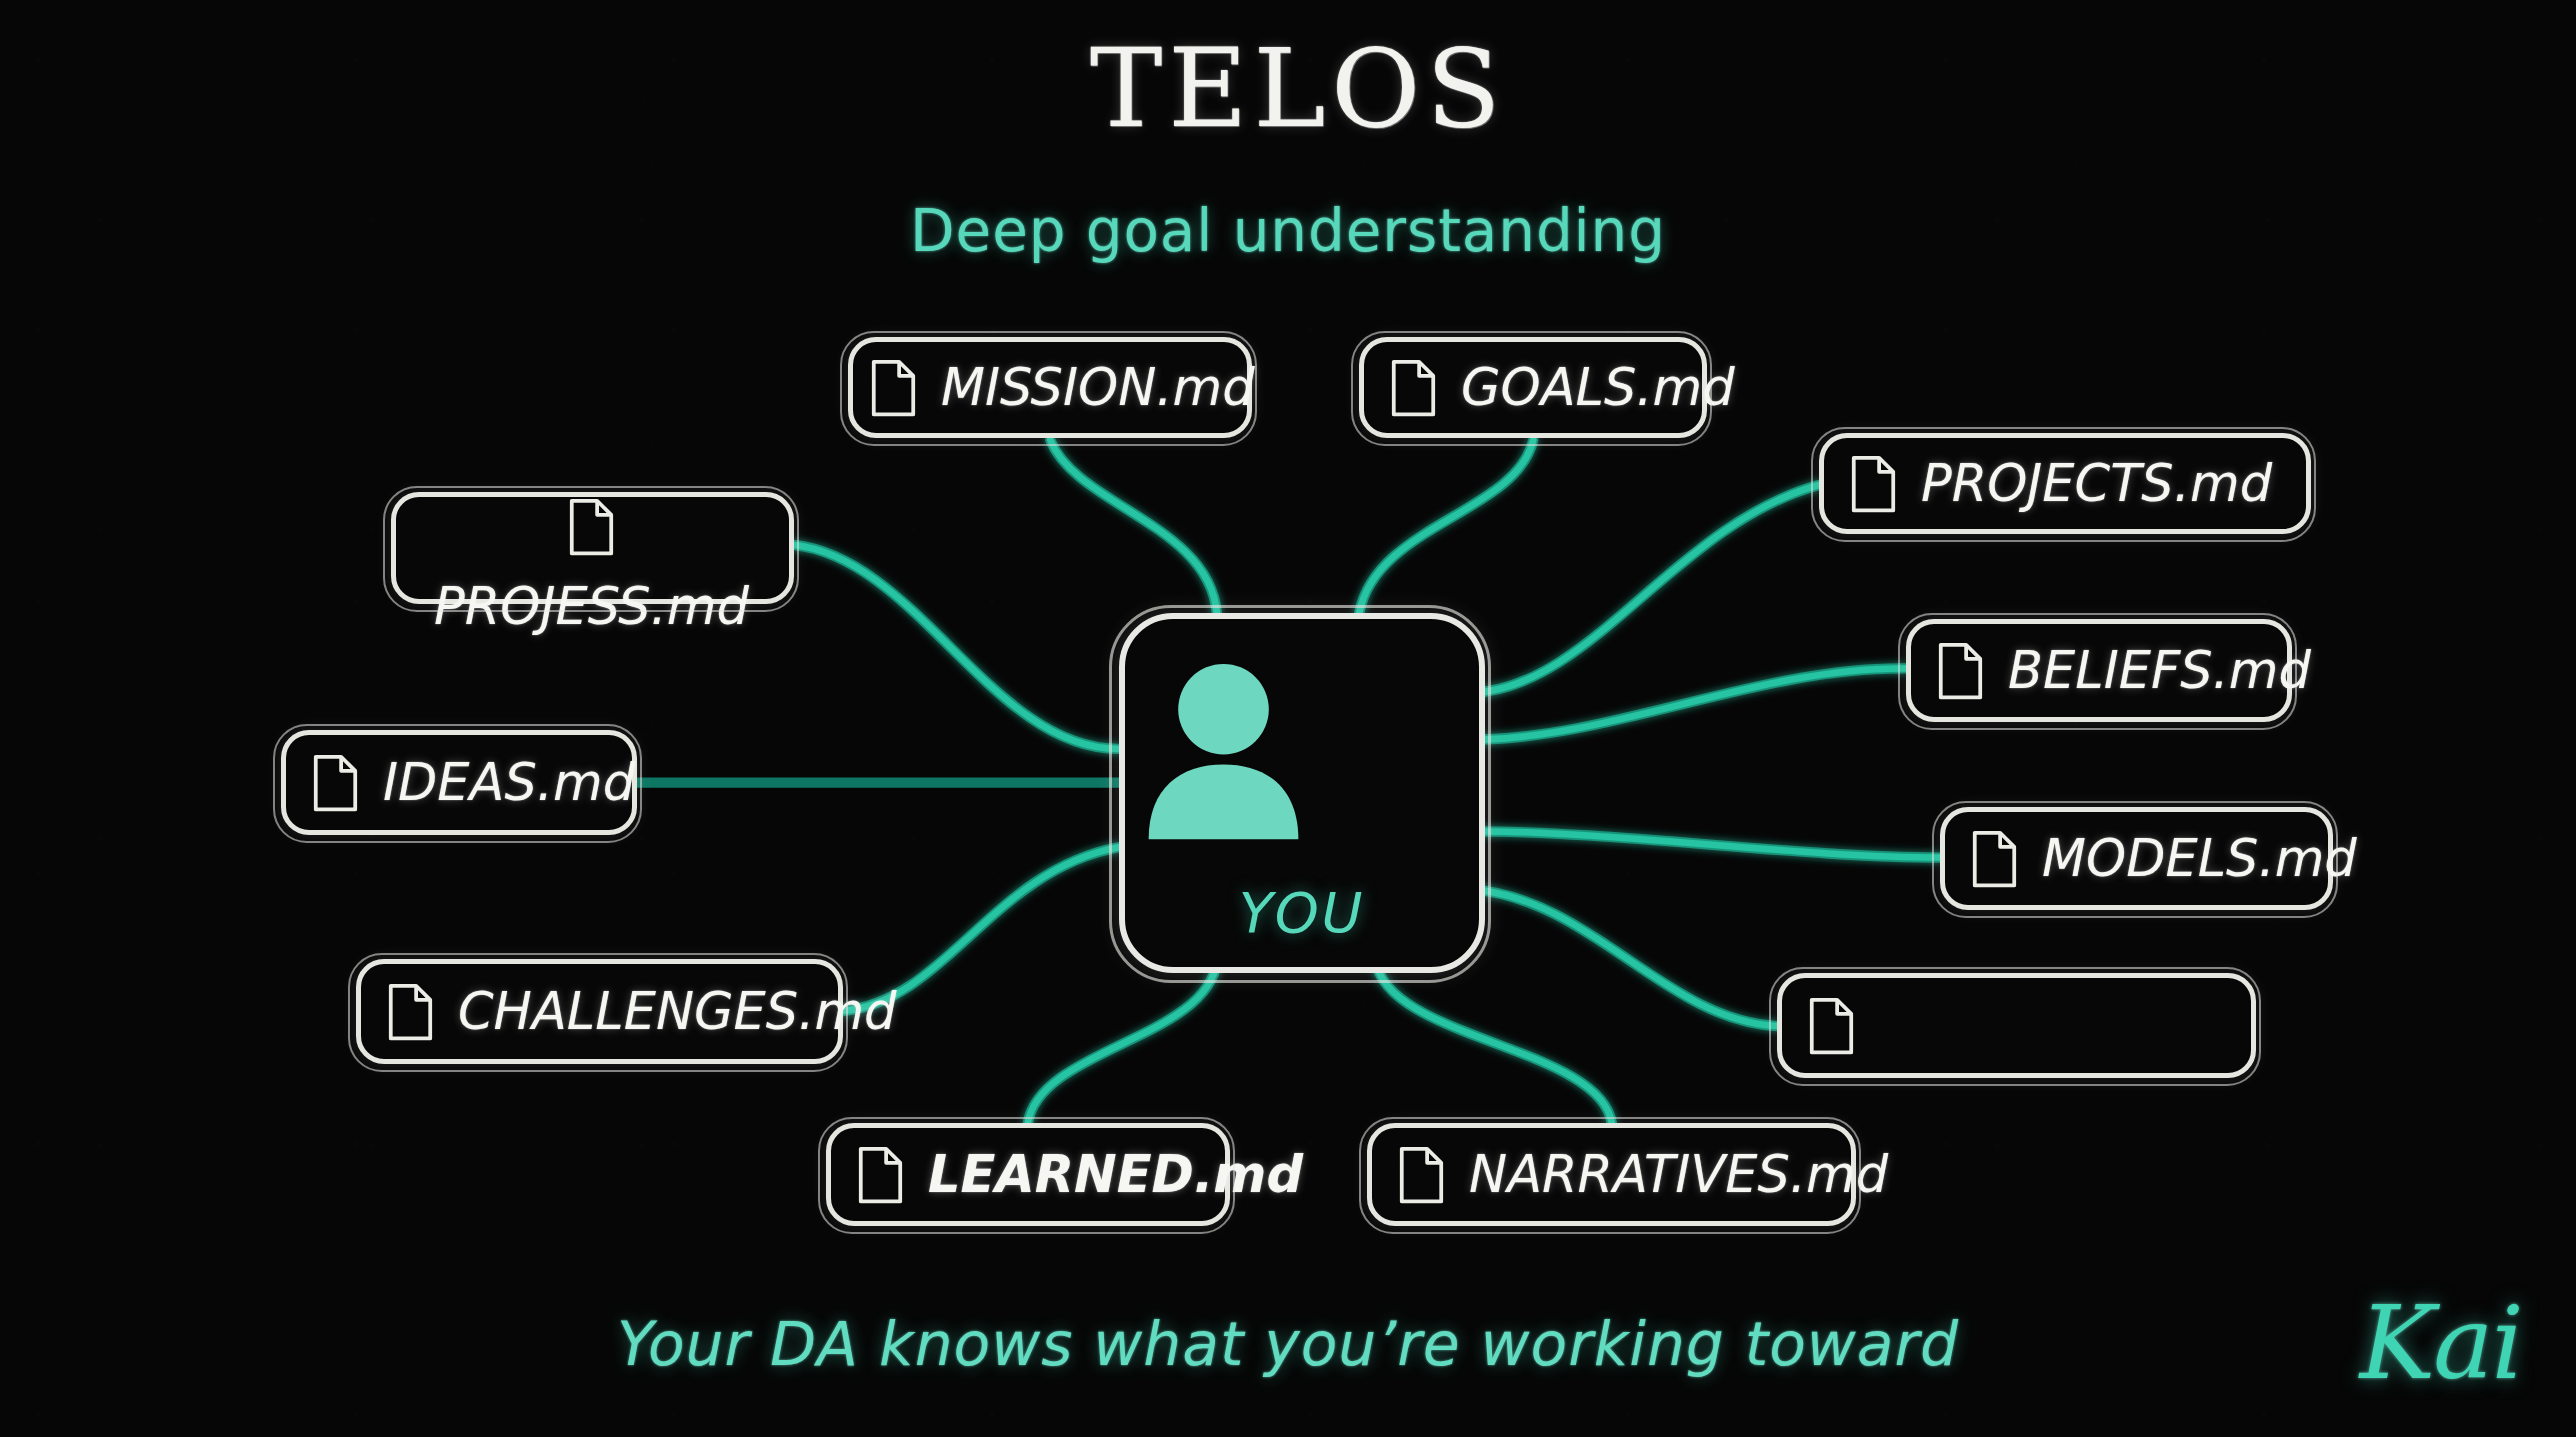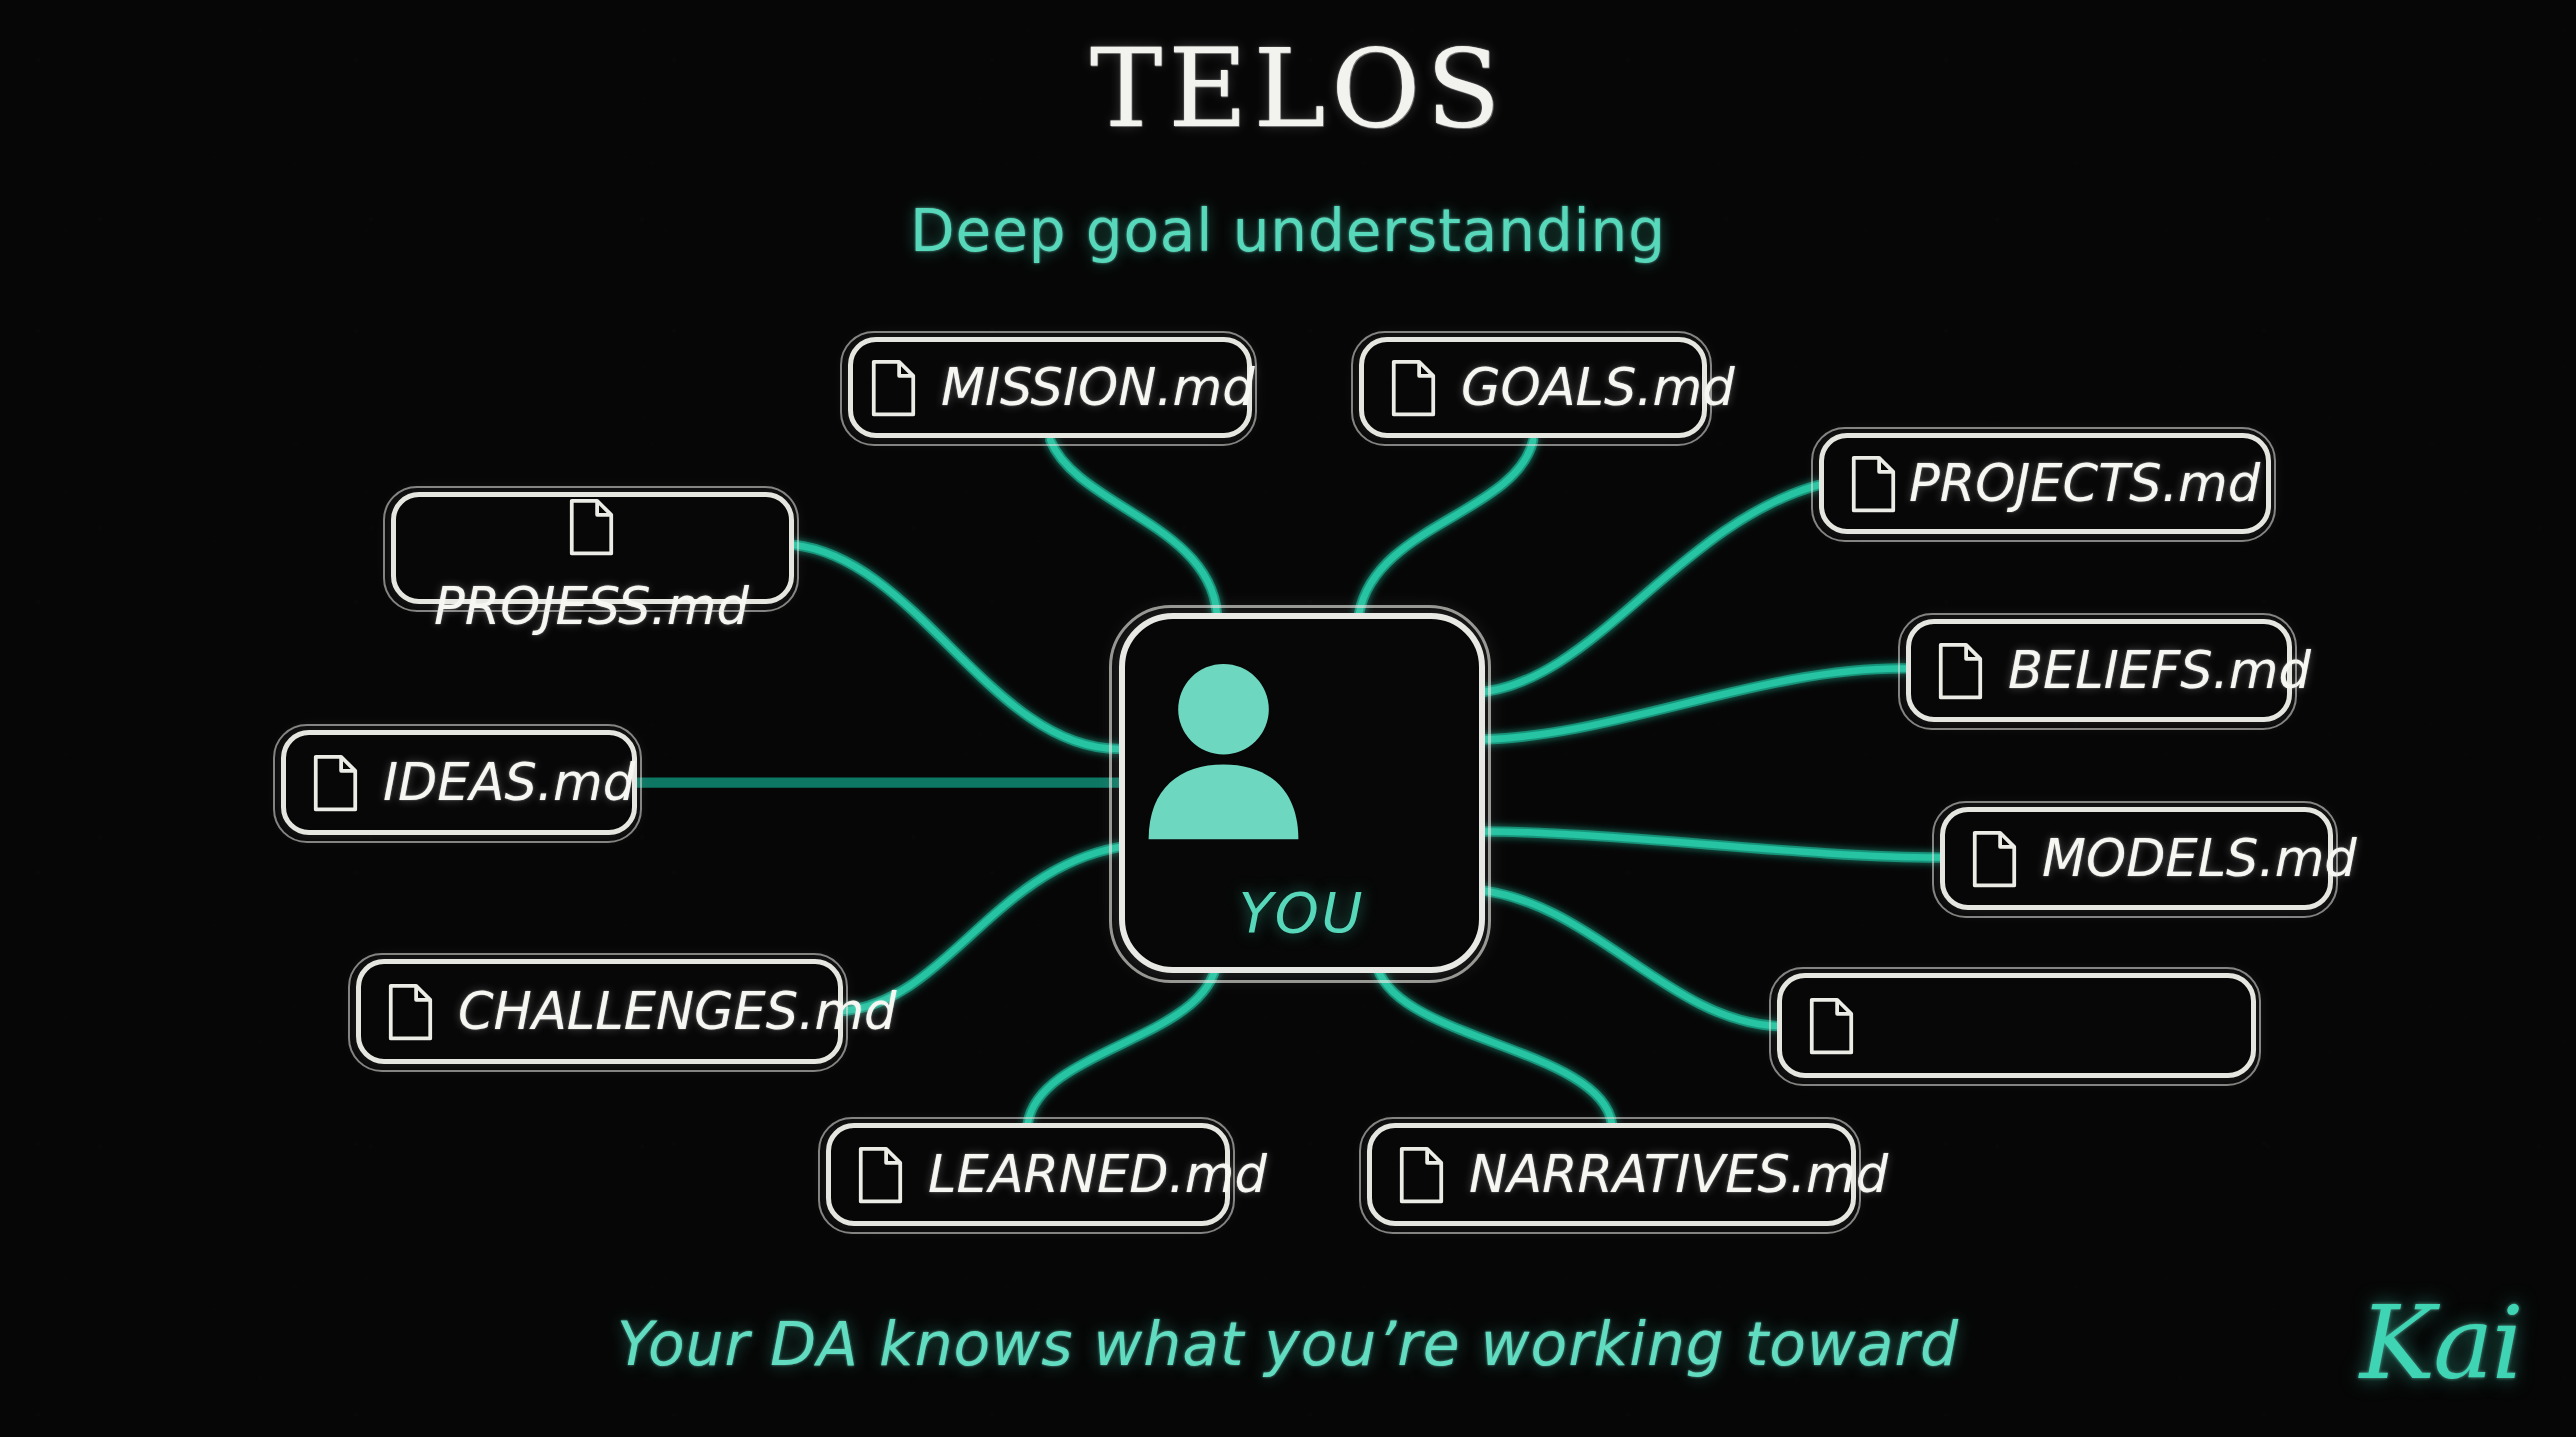--- a/index.html
+++ b/index.html
@@ -262,21 +262,21 @@
           </svg></span>
         <span class="node-label">MISSION.md</span>
       </div>
       <div class="node" style="left: 1359px; top: 337px; width: 348px; height: 101px;">
         <span class="doc-icon"><svg viewBox="0 0 50 64" xmlns="http://www.w3.org/2000/svg">
             <path d="M 4 4 L 31 4 L 46 19 L 46 60 L 4 60 Z" fill="none" stroke="#ececE6" stroke-width="4" stroke-linejoin="round"></path>
             <path d="M 31 4 L 31 19 L 46 19" fill="none" stroke="#ececE6" stroke-width="4" stroke-linejoin="round"></path>
           </svg></span>
         <span class="node-label">GOALS.md</span>
       </div>
-      <div class="node" style="left: 1819px; top: 433px; width: 452px; height: 101px; gap: 12px;">
+      <div class="node" style="left: 1819px; top: 433px; width: 492px; height: 101px;">
         <span class="doc-icon"><svg viewBox="0 0 50 64" xmlns="http://www.w3.org/2000/svg">
             <path d="M 4 4 L 31 4 L 46 19 L 46 60 L 4 60 Z" fill="none" stroke="#ececE6" stroke-width="4" stroke-linejoin="round"></path>
             <path d="M 31 4 L 31 19 L 46 19" fill="none" stroke="#ececE6" stroke-width="4" stroke-linejoin="round"></path>
           </svg></span>
         <span class="node-label">PROJECTS.md</span>
       </div>
       <div class="node" style="left: 391px; top: 492px; width: 403px; height: 112px; flex-direction: column;">
         <span class="doc-icon"><svg viewBox="0 0 50 64" xmlns="http://www.w3.org/2000/svg">
             <path d="M 4 4 L 31 4 L 46 19 L 46 60 L 4 60 Z" fill="none" stroke="#ececE6" stroke-width="4" stroke-linejoin="round"></path>
             <path d="M 31 4 L 31 19 L 46 19" fill="none" stroke="#ececE6" stroke-width="4" stroke-linejoin="round"></path>
@@ -310,21 +310,21 @@
             <path d="M 31 4 L 31 19 L 46 19" fill="none" stroke="#ececE6" stroke-width="4" stroke-linejoin="round"></path>
           </svg></span>
         <span class="node-label">CHALLENGES.md</span>
       </div>
       <div class="node" style="left: 1777px; top: 973px; width: 479px; height: 105px;">
         <span class="doc-icon"><svg viewBox="0 0 50 64" xmlns="http://www.w3.org/2000/svg">
             <path d="M 4 4 L 31 4 L 46 19 L 46 60 L 4 60 Z" fill="none" stroke="#ececE6" stroke-width="4" stroke-linejoin="round"></path>
             <path d="M 31 4 L 31 19 L 46 19" fill="none" stroke="#ececE6" stroke-width="4" stroke-linejoin="round"></path>
           </svg></span>
       </div>
-      <div class="node" style="left: 826px; top: 1123px; width: 404px; height: 103px;">
+      <div class="node" style="left: 826px; top: 1123px; width: 404px; height: 103px; font-weight: bold;">
         <span class="doc-icon"><svg viewBox="0 0 50 64" xmlns="http://www.w3.org/2000/svg">
             <path d="M 4 4 L 31 4 L 46 19 L 46 60 L 4 60 Z" fill="none" stroke="#ececE6" stroke-width="4" stroke-linejoin="round"></path>
             <path d="M 31 4 L 31 19 L 46 19" fill="none" stroke="#ececE6" stroke-width="4" stroke-linejoin="round"></path>
           </svg></span>
         <span class="node-label">LEARNED.md</span>
       </div>
       <div class="node" style="left: 1367px; top: 1123px; width: 489px; height: 103px;">
         <span class="doc-icon"><svg viewBox="0 0 50 64" xmlns="http://www.w3.org/2000/svg">
             <path d="M 4 4 L 31 4 L 46 19 L 46 60 L 4 60 Z" fill="none" stroke="#ececE6" stroke-width="4" stroke-linejoin="round"></path>
             <path d="M 31 4 L 31 19 L 46 19" fill="none" stroke="#ececE6" stroke-width="4" stroke-linejoin="round"></path>

